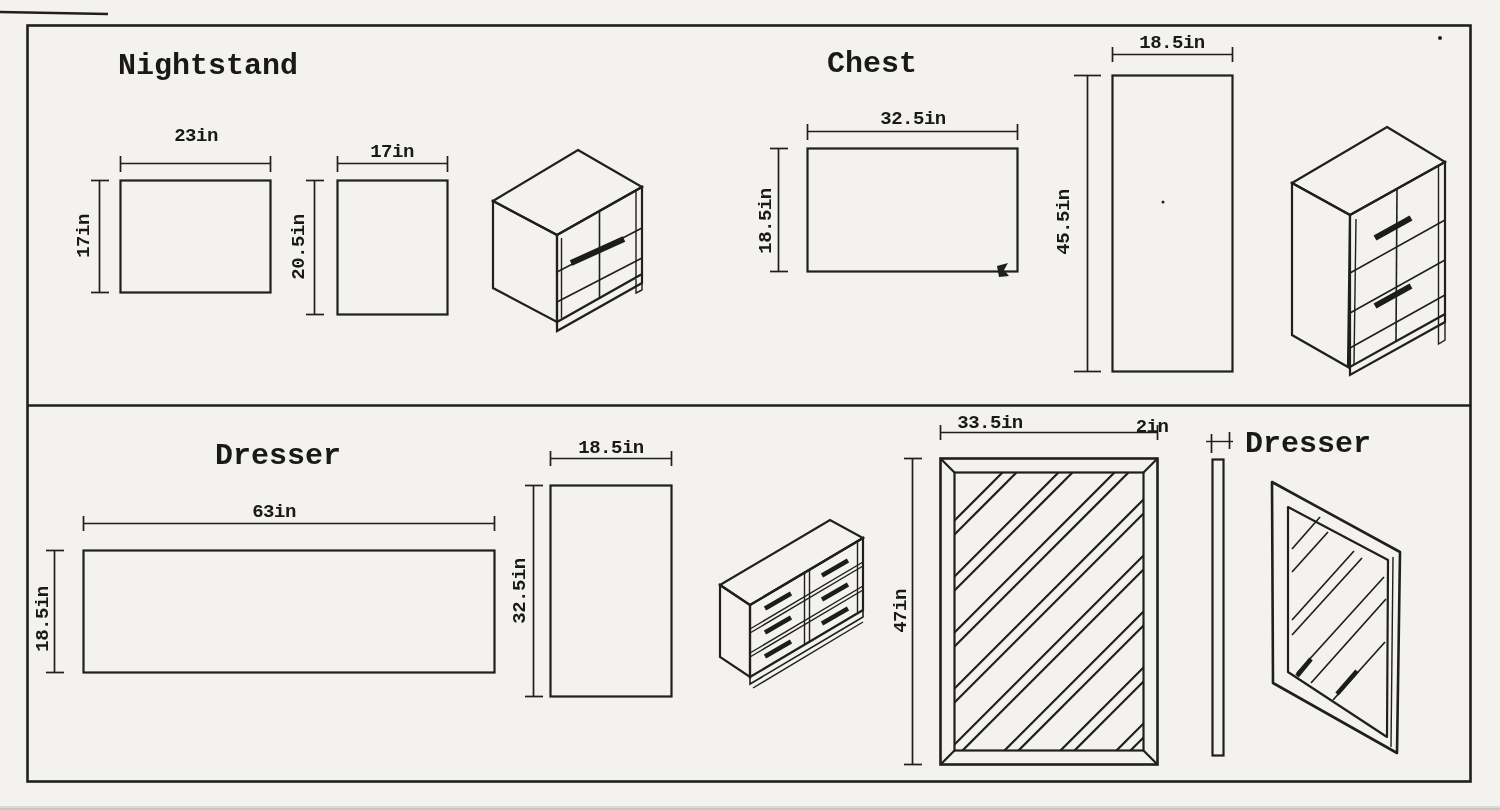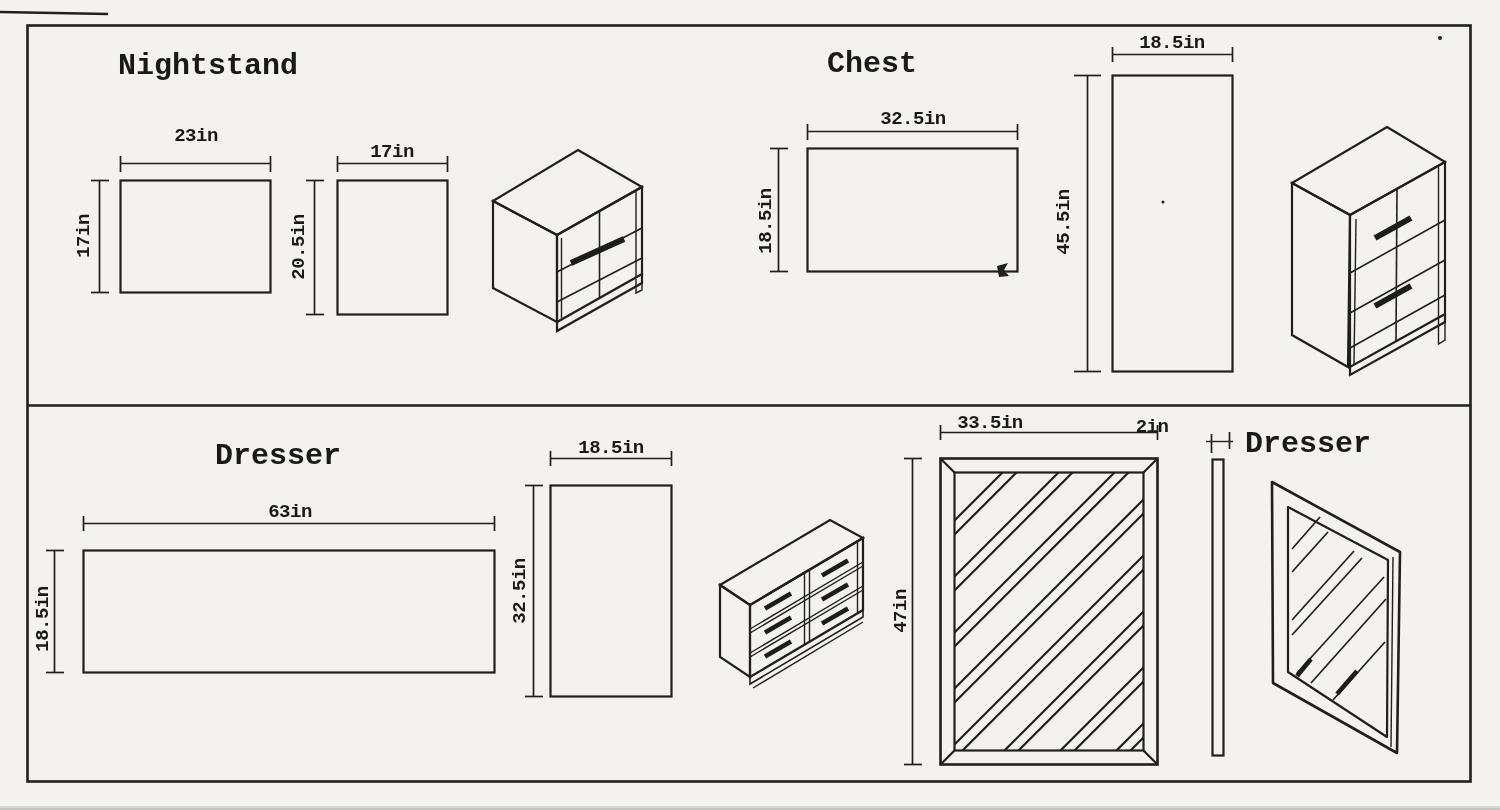--- a/index.html
+++ b/index.html
@@ -225,21 +225,21 @@
   <div class="label dim" style="left:392px;top:152px">17in</div>
   <div class="label dim vert" style="left:299px;top:247px">20.5in</div>
 
   <div class="label title" style="left:872px;top:64px">Chest</div>
   <div class="label dim" style="left:913px;top:119px">32.5in</div>
   <div class="label dim vert" style="left:766px;top:221px">18.5in</div>
   <div class="label dim" style="left:1172px;top:43px">18.5in</div>
   <div class="label dim vert" style="left:1064px;top:222px">45.5in</div>
 
   <div class="label title" style="left:278px;top:456px">Dresser</div>
-  <div class="label dim" style="left:290px;top:512px">63in</div>
+  <div class="label dim" style="left:274px;top:512px">63in</div>
   <div class="label dim vert" style="left:43px;top:619px">18.5in</div>
   <div class="label dim" style="left:611px;top:448px">18.5in</div>
   <div class="label dim vert" style="left:520px;top:591px">32.5in</div>
 
   <div class="label title" style="left:1308px;top:444px">Dresser</div>
   <div class="label dim" style="left:990px;top:423px">33.5in</div>
   <div class="label dim vert" style="left:901px;top:611px">47in</div>
   <div class="label dim" style="left:1152px;top:427px">2in</div>
 
   <div class="bottom-strip"></div>

